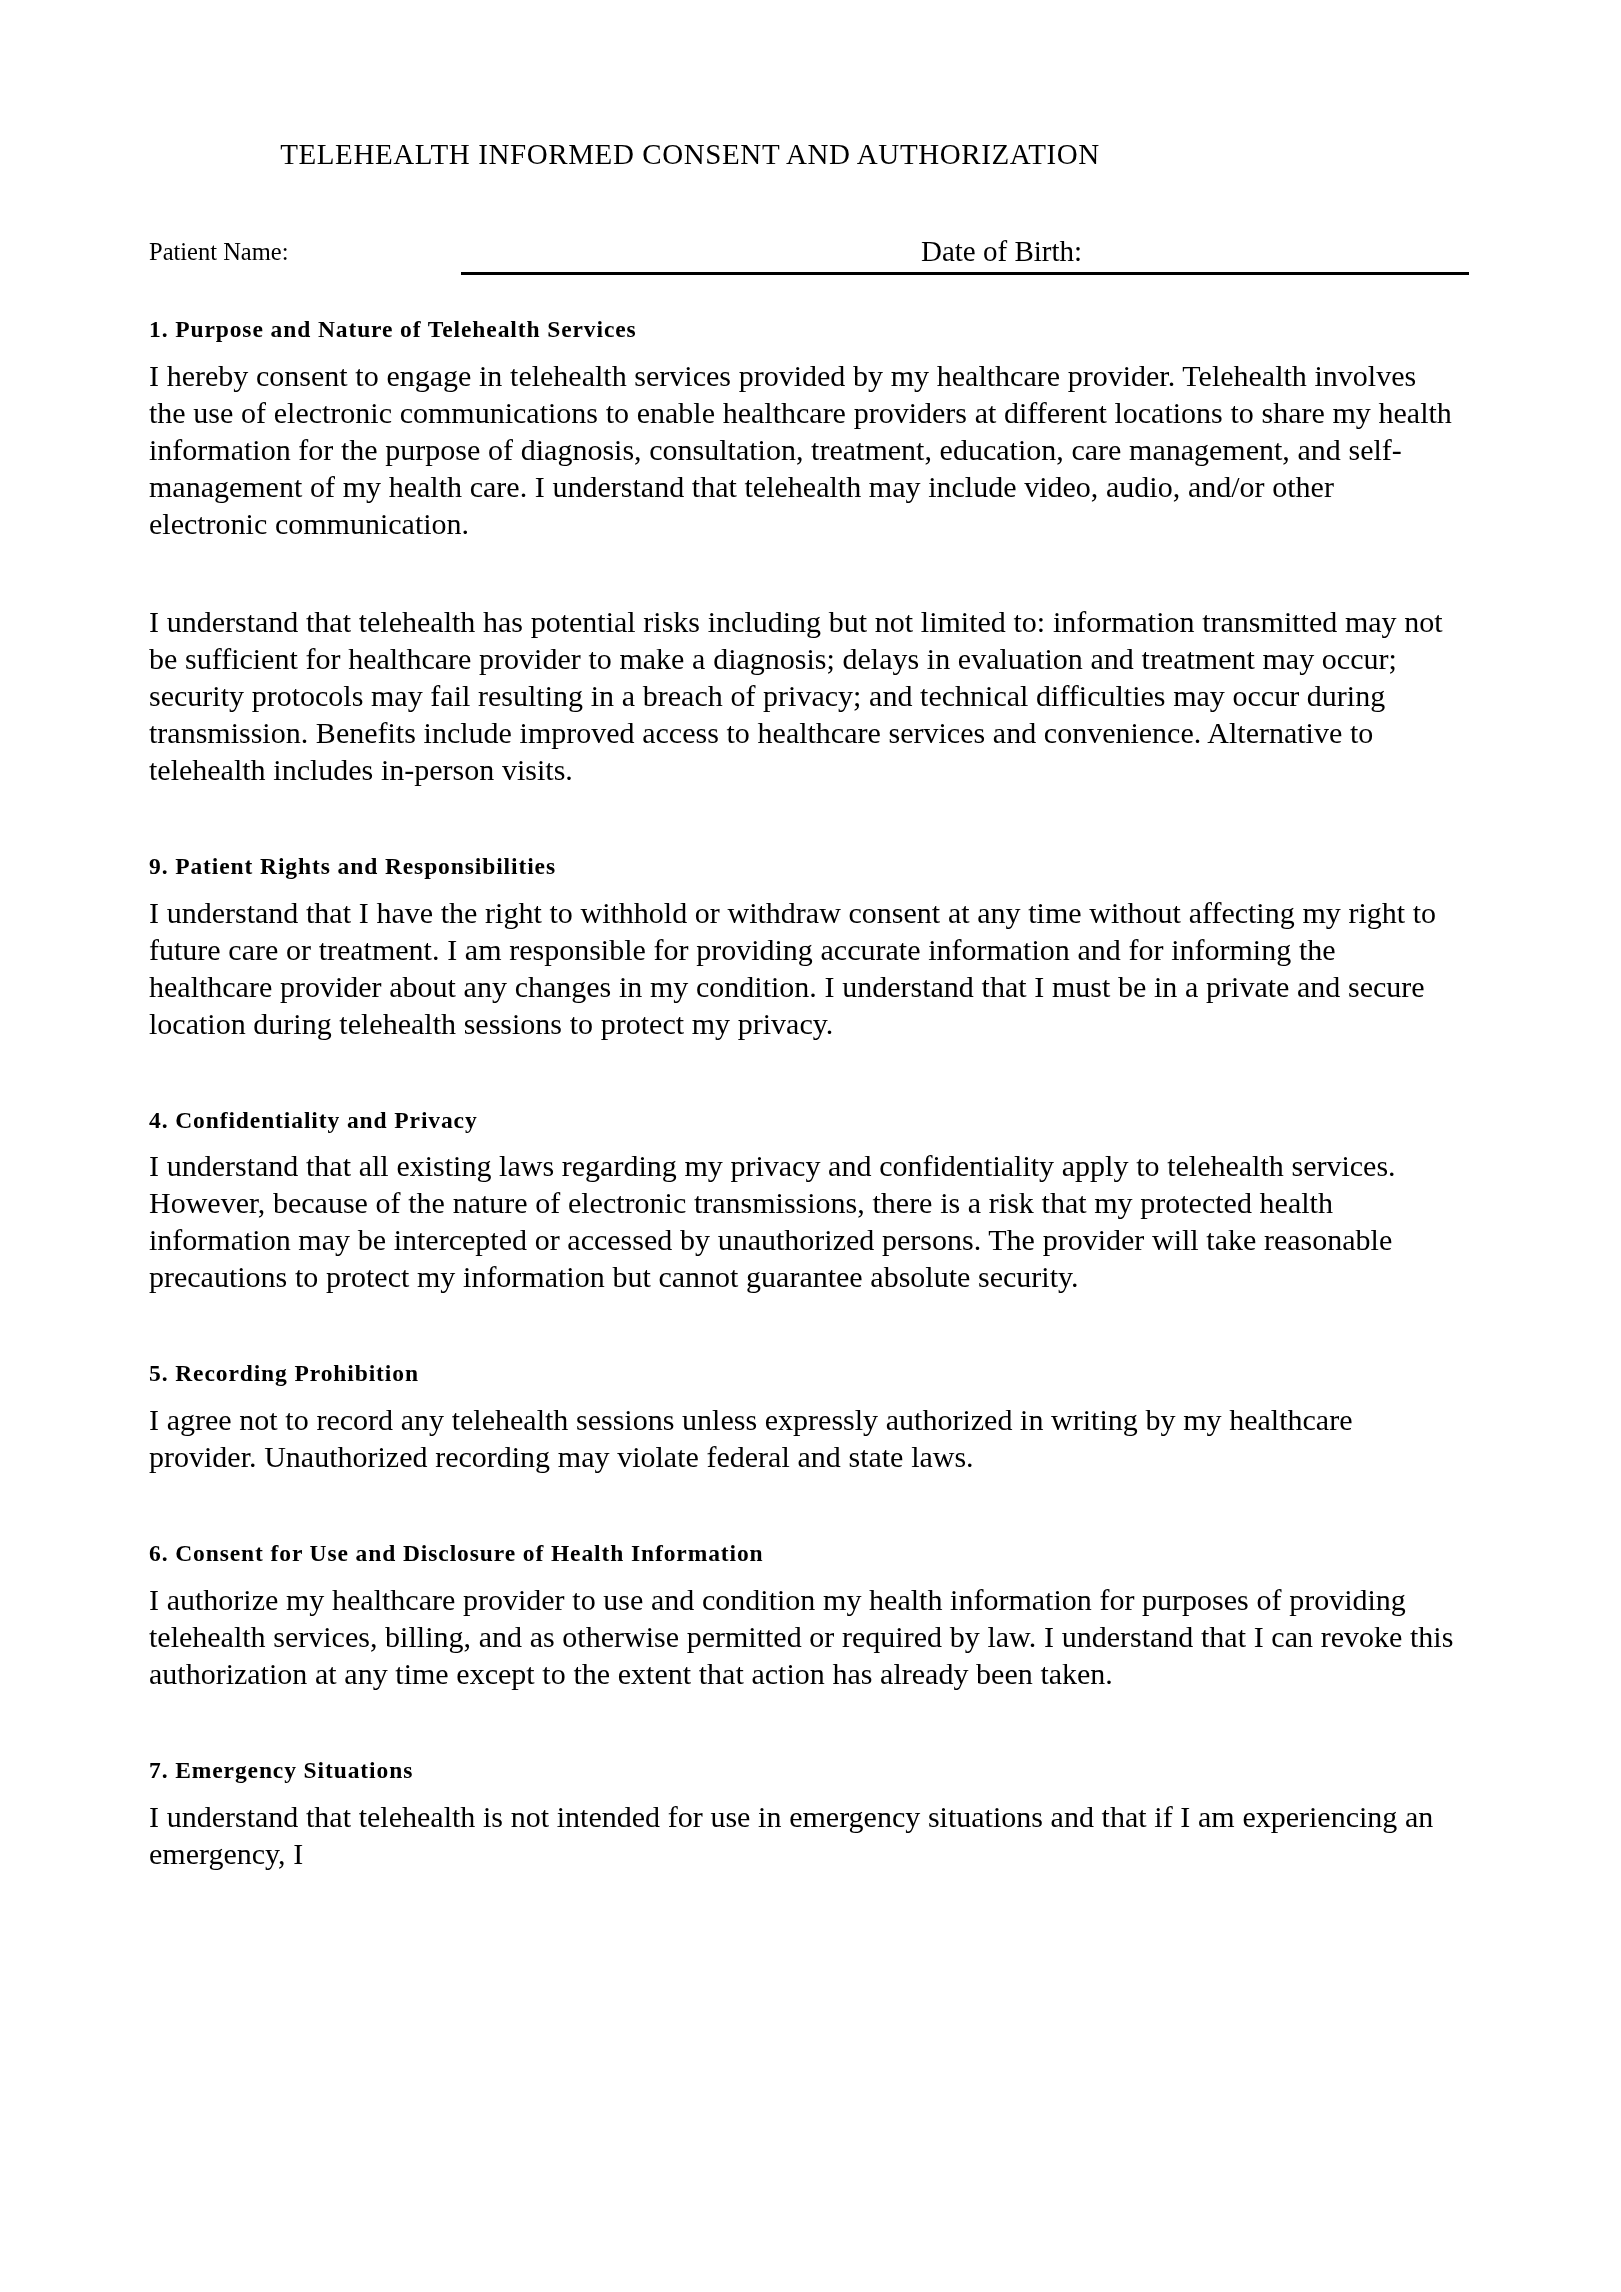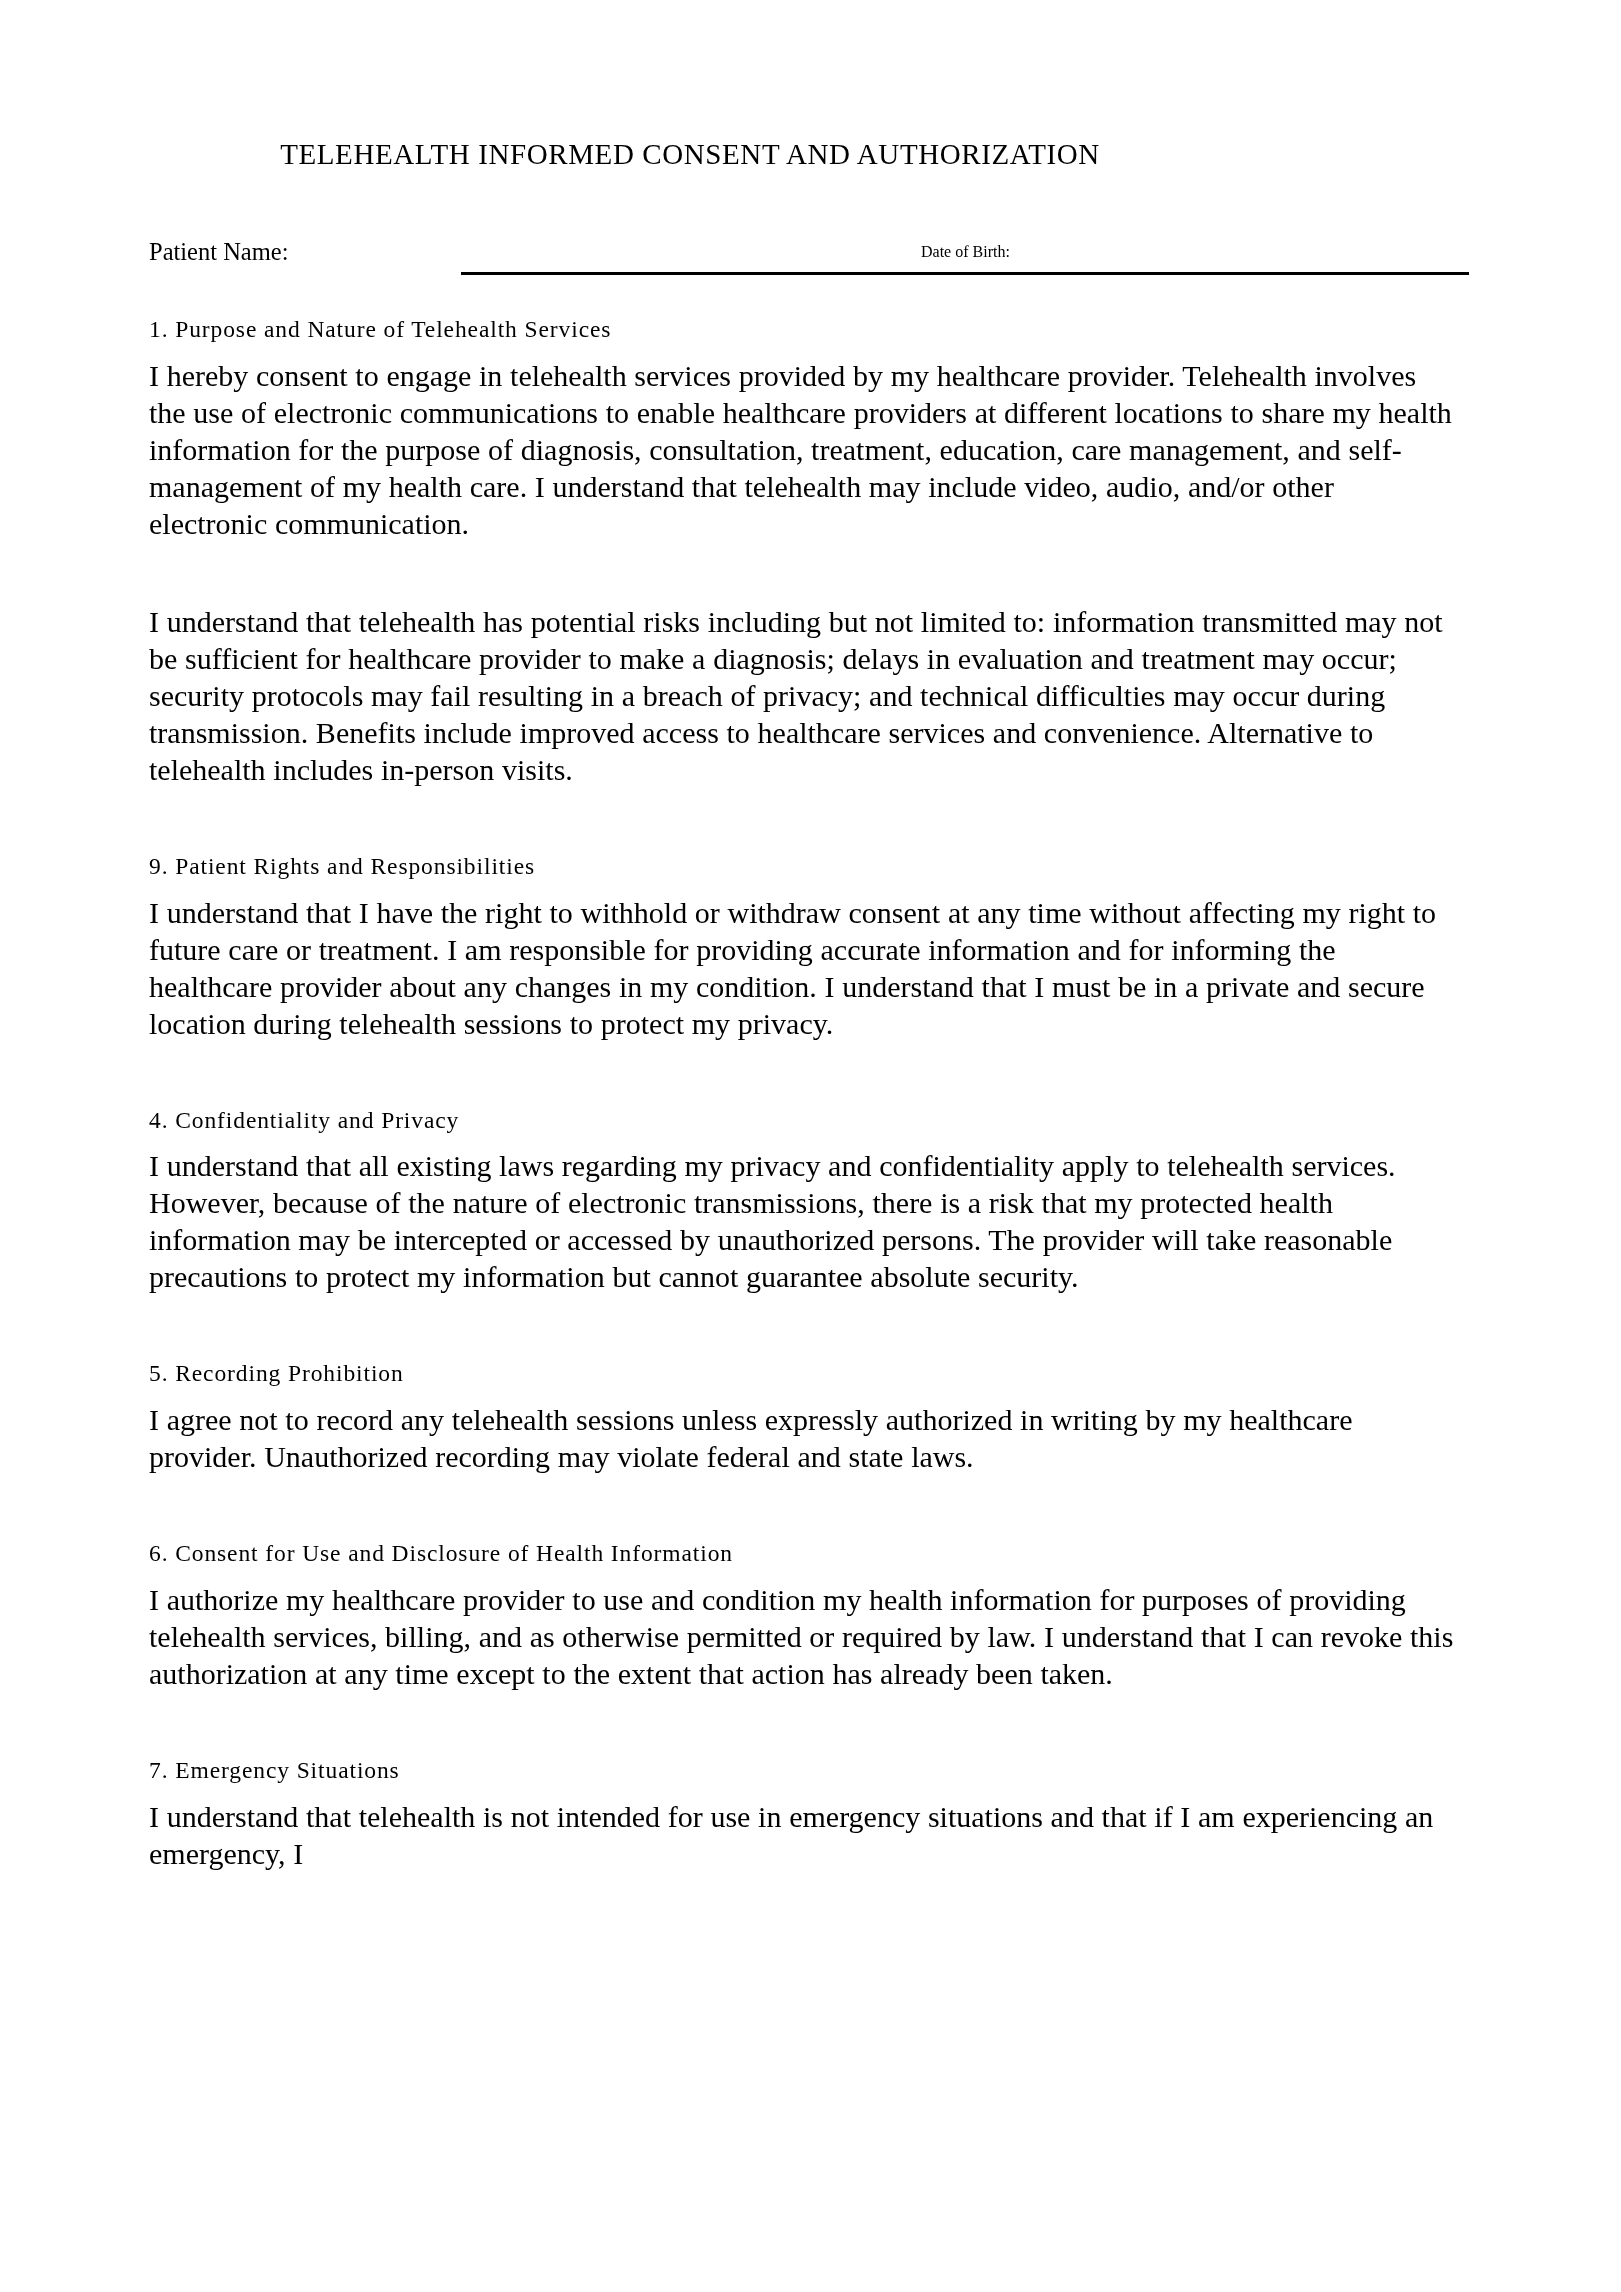--- a/index.html
+++ b/index.html
@@ -53,21 +53,21 @@
     font-size: 24.5px;
     line-height: 33px;
     white-space: nowrap;
     text-align: right;
   }
 
   .field-label-dob {
     position: absolute;
     left: 772px;
     top: 0;
-    font-size: 16px;
+    font-size: 29px;
     line-height: 33px;
     white-space: nowrap;
   }
 
   .field-rule {
     position: absolute;
     left: 312px;
     top: 37px;
     width: 1008px;
     height: 2.9px;
@@ -83,21 +83,21 @@
 
   .section {
     margin: 0 0 61px 0;
   }
   .section:last-child {
     margin-bottom: 16px;
   }
 
   .section-heading {
     font-size: 23.5px;
-    font-weight: normal;
+    font-weight: bold;
     letter-spacing: 0.9px;
     line-height: 35px;
     margin: 0 0 9.8px 0;
   }
 
   .section-body {
     font-size: 30px;
     line-height: 37px;
     margin: 0;
     text-align: left;

